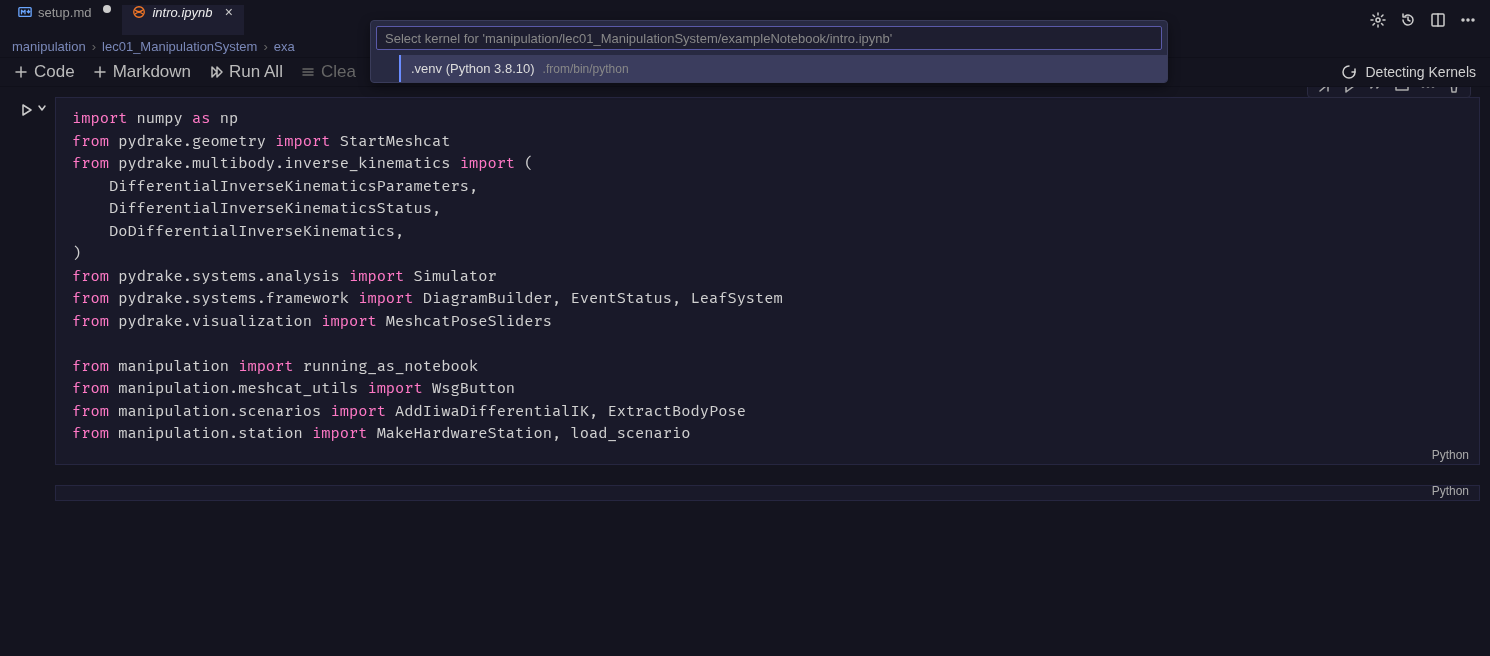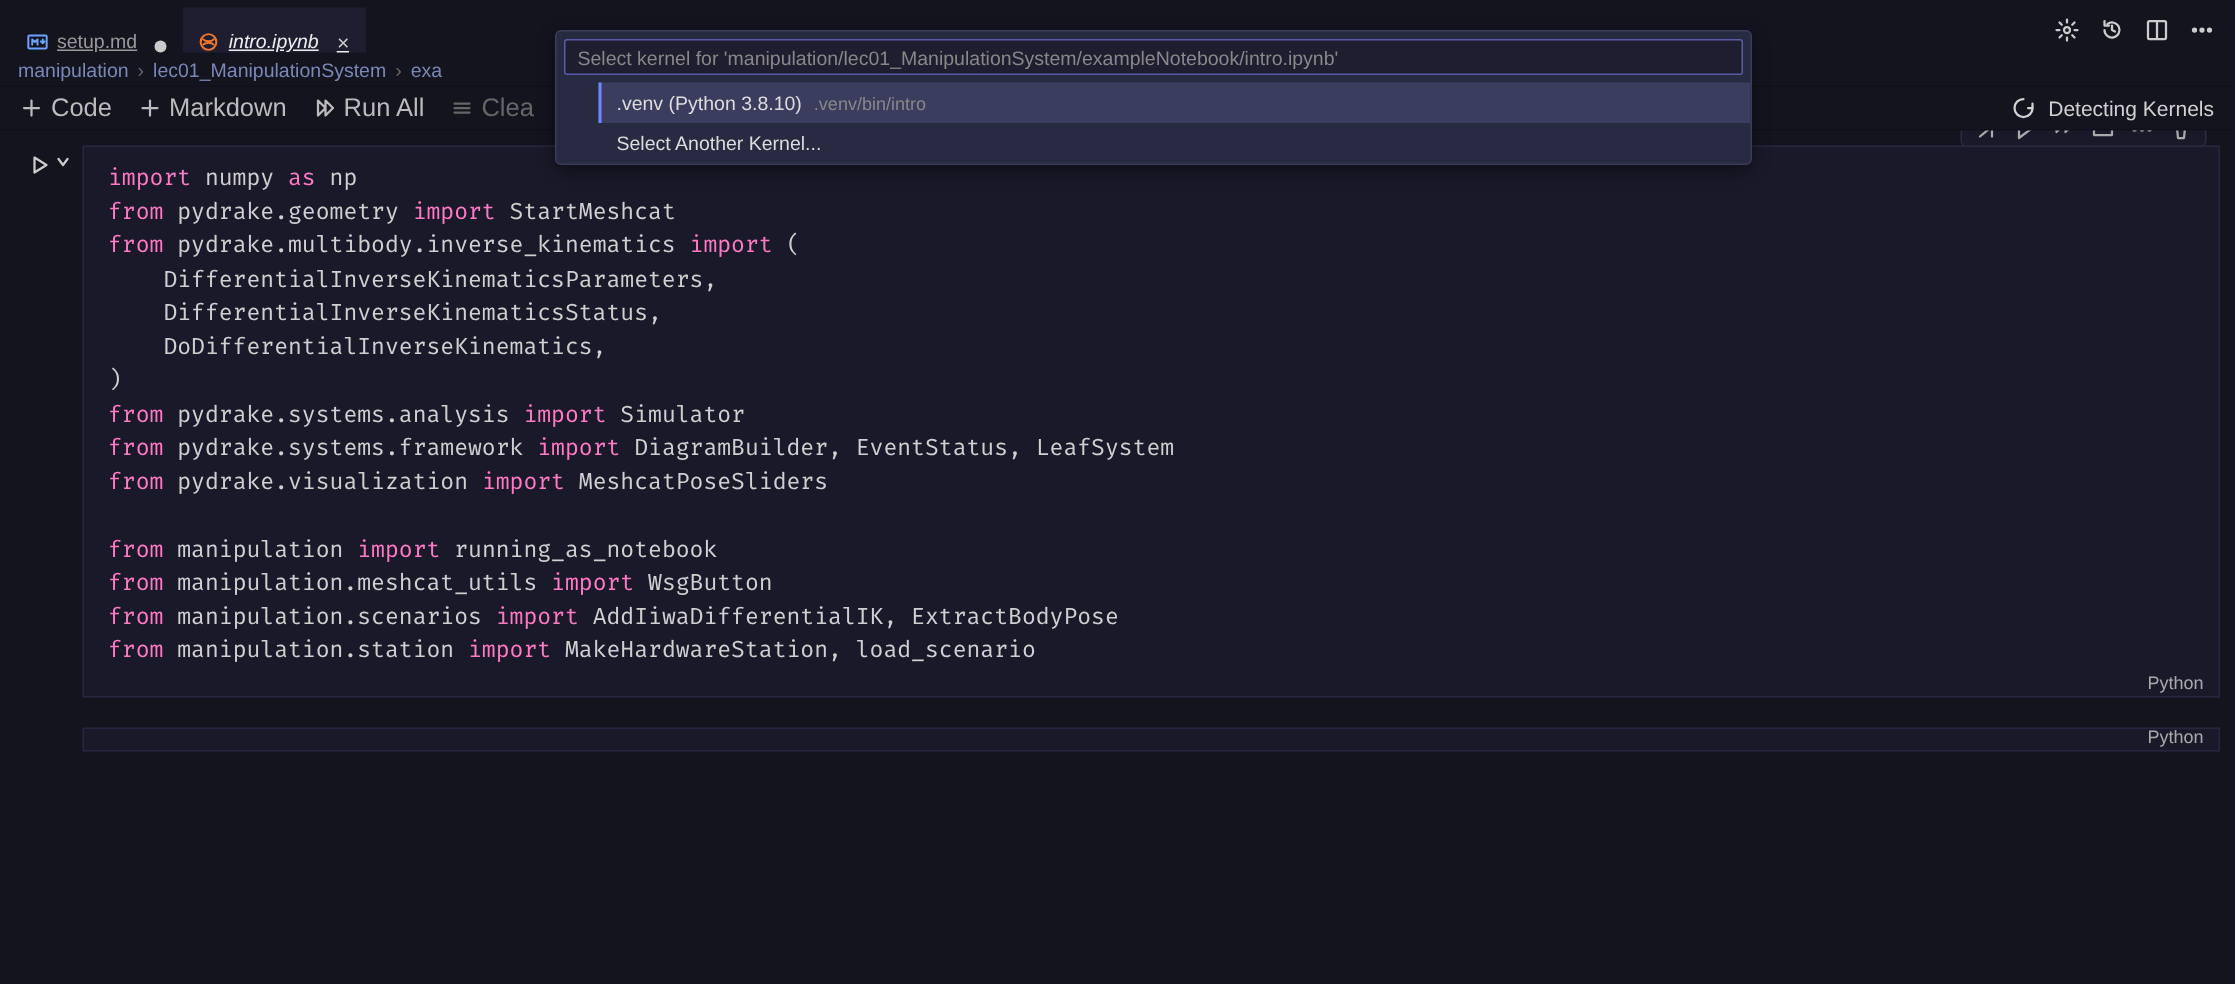--- a/index.html
+++ b/index.html
@@ -18,29 +18,28 @@
 .tabs-row {
   display: flex;
   align-items: center;
   height: 35px;
   background: #14141f;
   padding: 5px 0 0 8px;
   position: relative;
 }
 .tab {
   display: flex;
-  align-items: flex-end;
+  align-items: flex-start;
   padding: 0 10px;
   height: 30px;
   background: #14141f;
   color: #999;
   cursor: pointer;
   gap: 6px;
   border-right: 1px solid transparent;
-  text-decoration: underline;
 }
 .tab.active {
   background: #1e1e30;
   color: #eee;
   font-style: italic;
 }
 .tab .file-icon { width: 14px; height: 14px; }
 .tab .dirty-dot {
   width: 8px; height: 8px; border-radius: 50%; background: #ccc; margin-left: 6px;
 }
@@ -281,24 +280,21 @@
         <path d="M14 5l0 3l-3 0" fill="none"></path>
       </svg>
     <span>Detecting Kernels</span>
   </div>
 </div>
 
 <div class="quickpick">
   <input type="text" placeholder="Select kernel for 'manipulation/lec01_ManipulationSystem/exampleNotebook/intro.ipynb'" style="">
   <div class="qp-item selected">
     <span>.venv (Python 3.8.10)</span>
-    <span class="sub">.venv/bin/intro</span>
-  </div>
-  <div class="qp-item">
-    <span>Select Another Kernel...</span>
+    <span class="sub">.from/bin/python</span>
   </div>
 </div>
 
 <div class="notebook">
 
   <div class="cell">
     <div class="cell-gutter">
       <svg class="cell-run" width="14" height="14" viewBox="0 0 14 14">
           <path d="M4 2l8 5-8 5z"></path>
         </svg>

